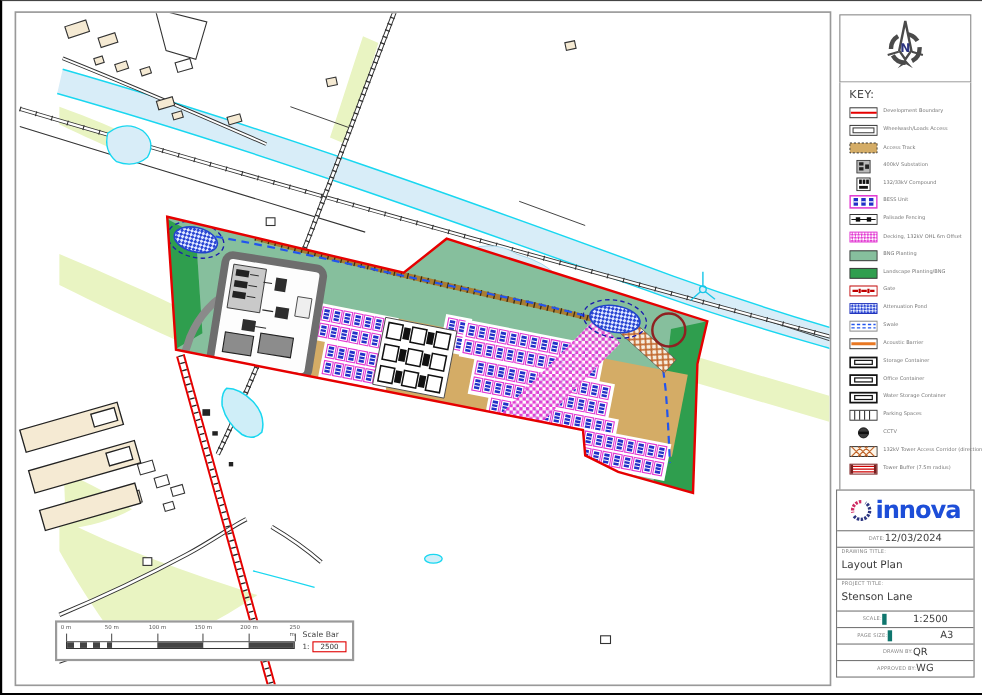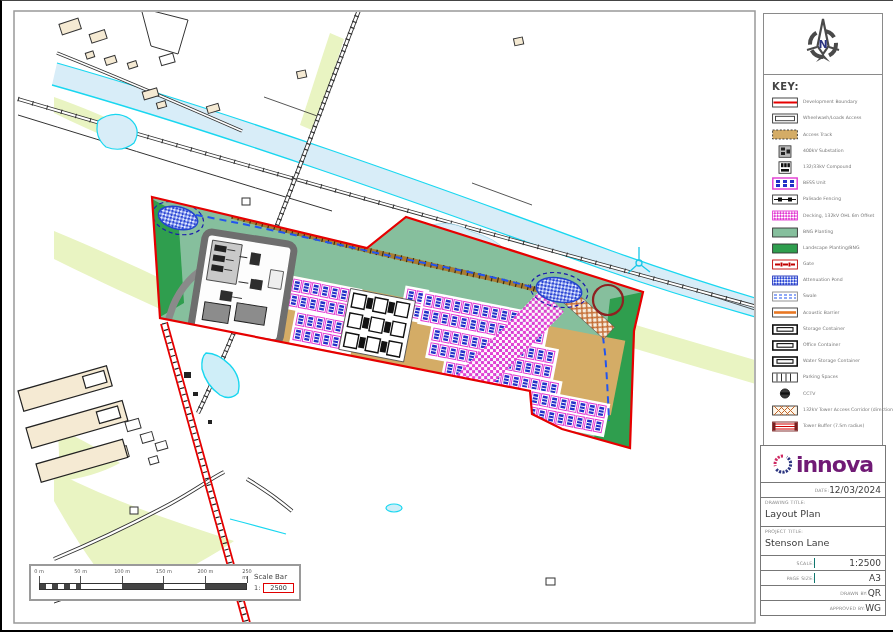--- a/index.html
+++ b/index.html
@@ -8,36 +8,36 @@
     background:#ffffff;
     font-family:"DejaVu Sans","Liberation Sans",sans-serif;
     border-left:2px solid #000;border-bottom:2px solid #000;border-top:1px solid #444;
     box-sizing:border-box;
   }
   .map-wrap{position:absolute;left:0;top:0;width:756px;height:632px;}
   .side-panel{position:absolute;left:758px;top:8px;width:128px;height:620px;}
   .panel-box{border:1px solid #8a8a8a;background:#fff;box-sizing:border-box;}
   .compass-box{position:absolute;left:3px;top:4px;width:120px;height:62px;display:flex;align-items:center;justify-content:center;}
   .key-box{position:absolute;left:3px;top:66px;width:120px;height:372px;border:1px solid #8a8a8a;border-top:none;box-sizing:border-box;padding:6px 0 0 8px;background:#fff;}
-  .key-title{font-size:10px;color:#444;letter-spacing:.5px;margin-bottom:4px;font-weight:bold;}
+  .key-title{font-size:10px;color:#444;letter-spacing:.5px;margin-bottom:4px;}
   .key-item{display:flex;align-items:center;margin-bottom:3.2px;height:13px;}
   .key-item svg{flex:0 0 auto;margin-right:5px;}
   .key-label{font-size:4.6px;color:#777;line-height:1;white-space:nowrap;}
   .tb{position:absolute;left:0;top:436px;width:126px;box-sizing:border-box;border:1px solid #777;background:#fff;}
   .logo-cell{height:36px;display:flex;align-items:center;justify-content:center;border-bottom:1px solid #777;}
-  .logo-text{font-size:22px;font-weight:bold;color:#701a75;letter-spacing:-1px;margin-left:3px;}
-  .tb-row{display:flex;justify-content:flex-end;align-items:center;border-bottom:1px solid #777;padding:1px 4px;height:12px;}
+  .logo-text{font-size:22px;font-weight:bold;color:#1d4ed8;letter-spacing:-1px;margin-left:3px;}
+  .tb-row{display:flex;justify-content:center;align-items:center;border-bottom:1px solid #777;padding:1px 4px;height:12px;}
   .tb-row:last-child{border-bottom:none;}
   .tb-cell{border-bottom:1px solid #777;padding:2px 4px;}
   .tb-label{font-size:4.6px;color:#888;letter-spacing:.2px;}
   .tb-value{font-size:9px;color:#3a3a3a;}
   .tb-value.big{font-size:9.5px;padding:3px 0 5px 0;}
-  .tb-div{border-left:1px solid #0f766e;padding-left:18px;min-width:48px;text-align:right;}
+  .tb-div{border-left:4px solid #0f766e;padding-left:8px;min-width:48px;text-align:right;}
   .scalebar{
-    position:absolute;left:27px;top:563px;width:272px;height:37px;
+    position:absolute;left:48px;top:563px;width:272px;height:37px;
     background:#fff;border:2px solid #9a9a9a;box-sizing:border-box;
     display:flex;align-items:stretch;z-index:5;
   }
   .sb-ruler{position:relative;width:208px;margin-left:8px;}
   .sb-ticklabels{position:absolute;top:2px;left:0;width:100%;height:8px;}
   .sb-ticklabels span{position:absolute;font-size:5px;color:#555;transform:translateX(-50%);}
   .sb-bar{position:absolute;top:17px;left:0;width:100%;height:7px;border:1px solid #333;display:flex;box-sizing:border-box;}
   .sb-seg{flex:1 1 0;}
   .sb-tickmarks span{position:absolute;top:10px;width:1px;height:7px;background:#555;}
   .sb-right{flex:1;display:flex;flex-direction:column;justify-content:center;padding-left:7px;}

